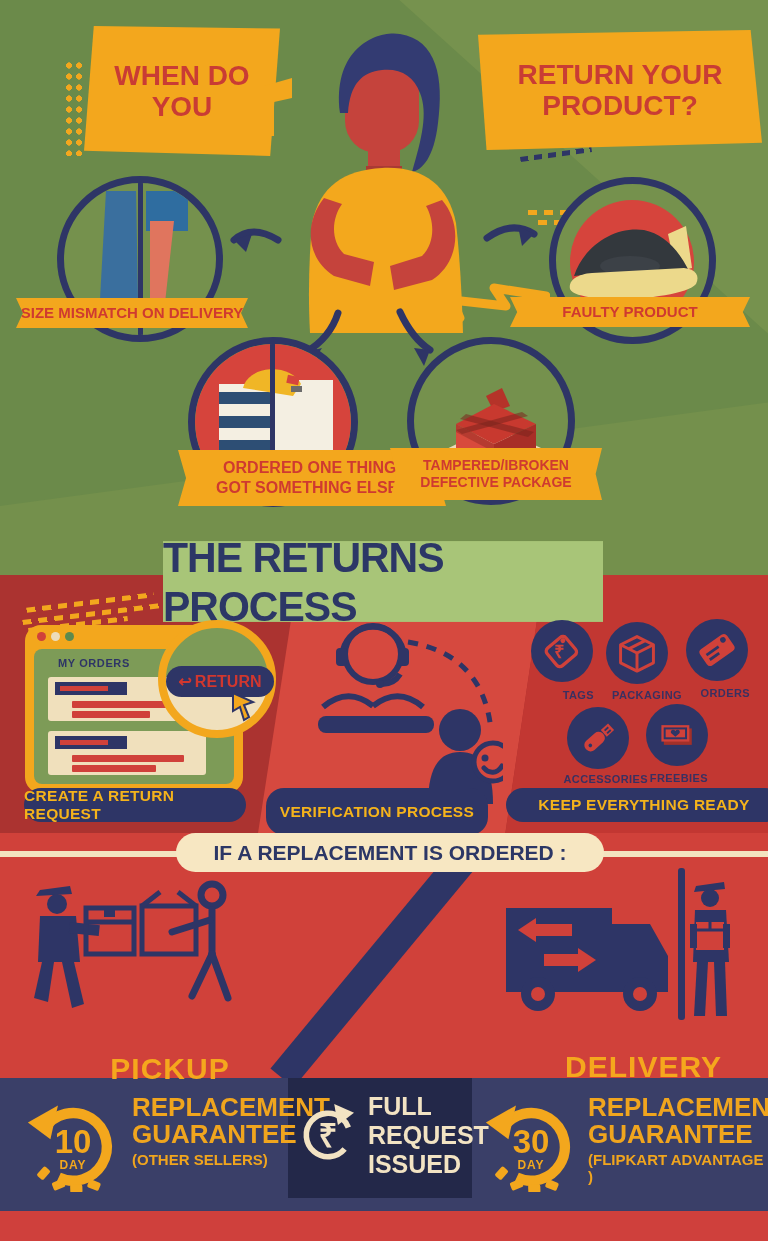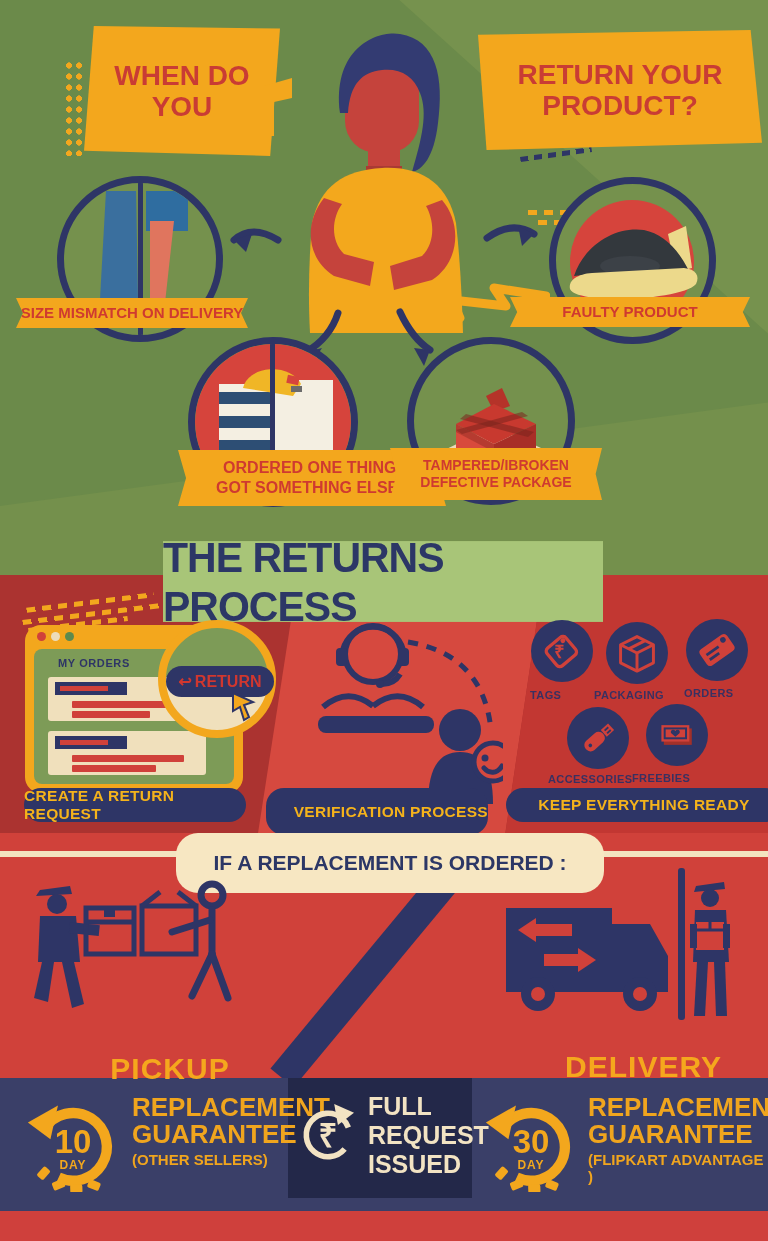--- a/index.html
+++ b/index.html
@@ -45,21 +45,21 @@
   .card{position:absolute;left:14px;width:158px;height:44px;background:#f0e0bc;border-radius:3px;}
   .cbar{position:absolute;left:7px;top:5px;width:72px;height:13px;background:#2e3566;}
   .cbar i{position:absolute;left:5px;top:4px;width:48px;height:5px;background:#d0413a;}
   .cline{position:absolute;background:#d0413a;height:7px;border-radius:1px;}
   .mag{left:158px;top:620px;width:118px;height:118px;border:8px solid #f3a71d;border-radius:50%;
        box-sizing:border-box;background:linear-gradient(180deg,#7d9b57 0 48%,#f0e0bc 48% 100%);}
   .retpill{left:166px;top:666px;width:108px;height:31px;background:#2e3566;border-radius:16px;
            color:#d0372f;display:flex;align-items:center;justify-content:center;font-size:16px;gap:3px;}
   
   .ricon{width:62px;height:62px;border-radius:50%;background:#2e3566;display:flex;align-items:center;justify-content:center;}
-  .rlabel{color:#3a3061;font-size:11px;letter-spacing:.4px;text-align:left;}
+  .rlabel{color:#3a3061;font-size:11px;letter-spacing:.4px;text-align:right;}
   
   .dashrow{height:5px;background:repeating-linear-gradient(90deg,#f3a71d 0 9px,transparent 9px 16px);}
   .dashnavy{height:5px;background:repeating-linear-gradient(90deg,#2e3566 0 8px,transparent 8px 14px);}
   .dotgrid{background-image:radial-gradient(#f3a71d 38%,transparent 42%);background-size:10px 11px;}
   
   .gtitle{color:#f0a51e;font-size:26px;line-height:1.04;}
   .gsub{color:#f0a51e;font-size:15px;margin-top:3px;}
   .badge{width:94px;height:94px;}
   .bnum{position:absolute;left:0;top:25px;width:100%;text-align:center;color:#f3a71d;font-size:33px;}
   .bday{position:absolute;left:0;top:60px;width:100%;text-align:center;color:#f3a71d;font-size:12px;letter-spacing:1px;}
@@ -307,33 +307,33 @@
   </div>
   <div class="abs rlabel" style="left:530px;top:689px;width:64px;">TAGS</div>
   <div class="abs rlabel" style="left:594px;top:689px;width:88px;">PACKAGING</div>
   <div class="abs rlabel" style="left:684px;top:687px;width:66px;">ORDERS</div>
   <div class="abs rlabel" style="left:548px;top:773px;width:100px;">ACCESSORIES</div>
   <div class="abs rlabel" style="left:632px;top:772px;width:76px;">FREEBIES</div>
 
   <div class="abs pill" style="left:24px;top:788px;width:222px;height:34px;">
     <span>CREATE A RETURN REQUEST</span>
   </div>
-  <div class="abs pill" style="left:266px;top:788px;width:222px;height:47px;justify-content:flex-end;">
+  <div class="abs pill" style="left:266px;top:788px;width:222px;height:47px;">
     <span>VERIFICATION PROCESS</span>
   </div>
   <div class="abs pill" style="left:506px;top:788px;width:276px;height:34px;">
     <span>KEEP EVERYTHING READY</span>
   </div>
 
   <div class="abs" style="left:0;top:851px;width:768px;height:6px;background:#f3e3c0;"></div>
 
   <svg class="abs" style="left:0;top:833px;" width="768" height="245" viewBox="0 0 768 245">
     <line x1="462" y1="28" x2="282" y2="245" stroke="#2e3566" stroke-width="30"></line>
   </svg>
-  <div class="abs" style="left:176px;top:833px;width:428px;height:60px;background:#f7e7c2;border-radius:22px;
+  <div class="abs" style="left:176px;top:833px;width:428px;height:39px;background:#f7e7c2;border-radius:22px;
        display:flex;align-items:center;justify-content:center;color:#2c3766;font-size:21px;">
     <span>IF A REPLACEMENT IS ORDERED :</span>
   </div>
 
   <svg class="abs" style="left:14px;top:880px;" width="235" height="152" viewBox="0 0 235 152">
     <g fill="#2e3566">
       <path d="M26,10 L56,6 L58,14 L22,16 Z"></path>
       <circle cx="43" cy="24" r="10"></circle>
       <path d="M26,36 L62,36 L66,82 L24,82 Z"></path>
       <rect x="56" y="42" width="30" height="11" transform="rotate(6 56 42)"></rect>

